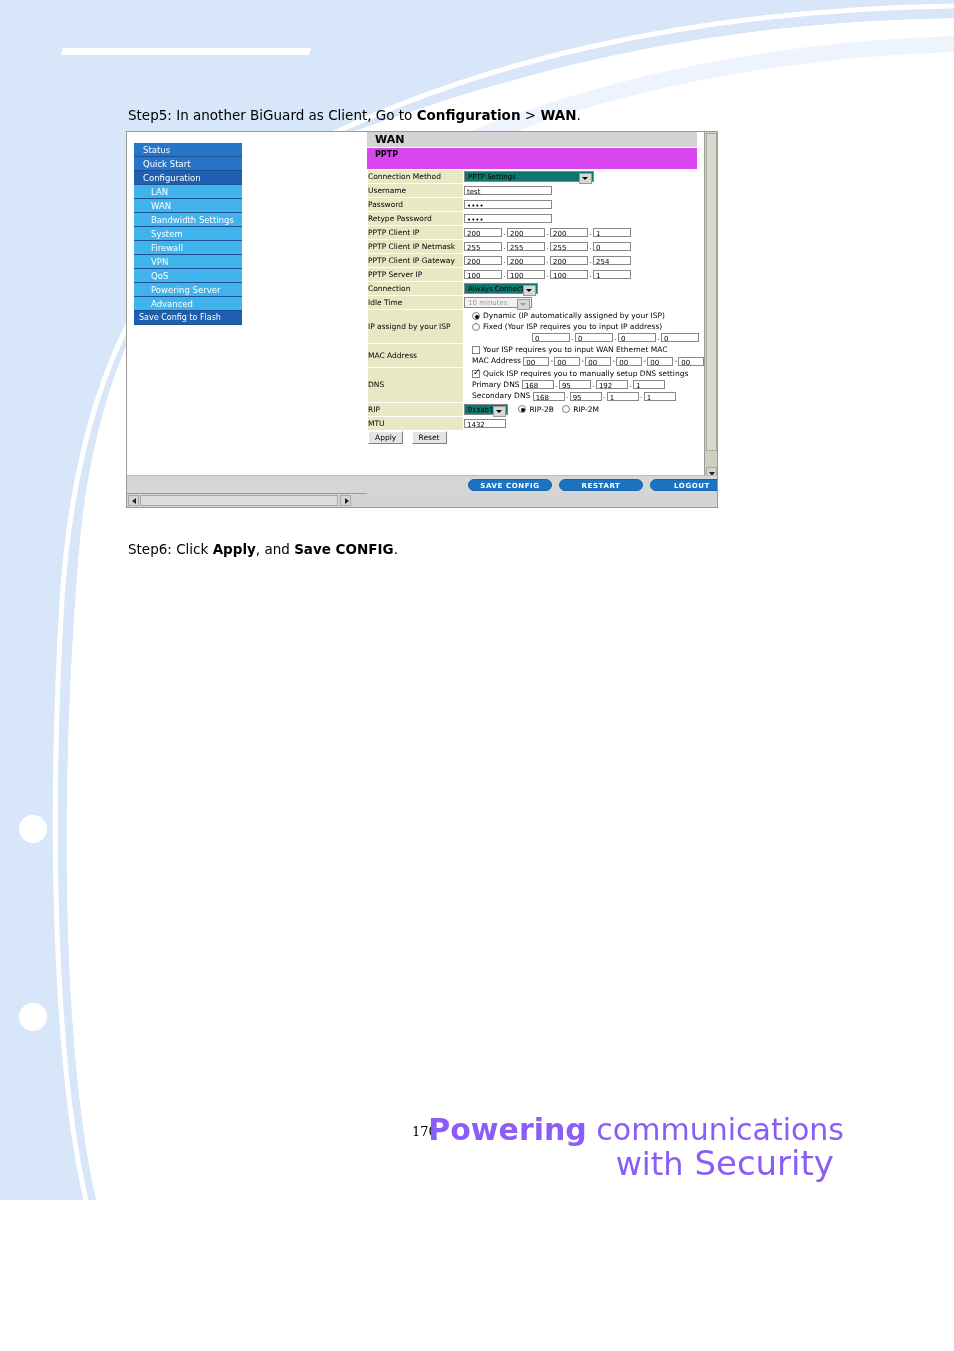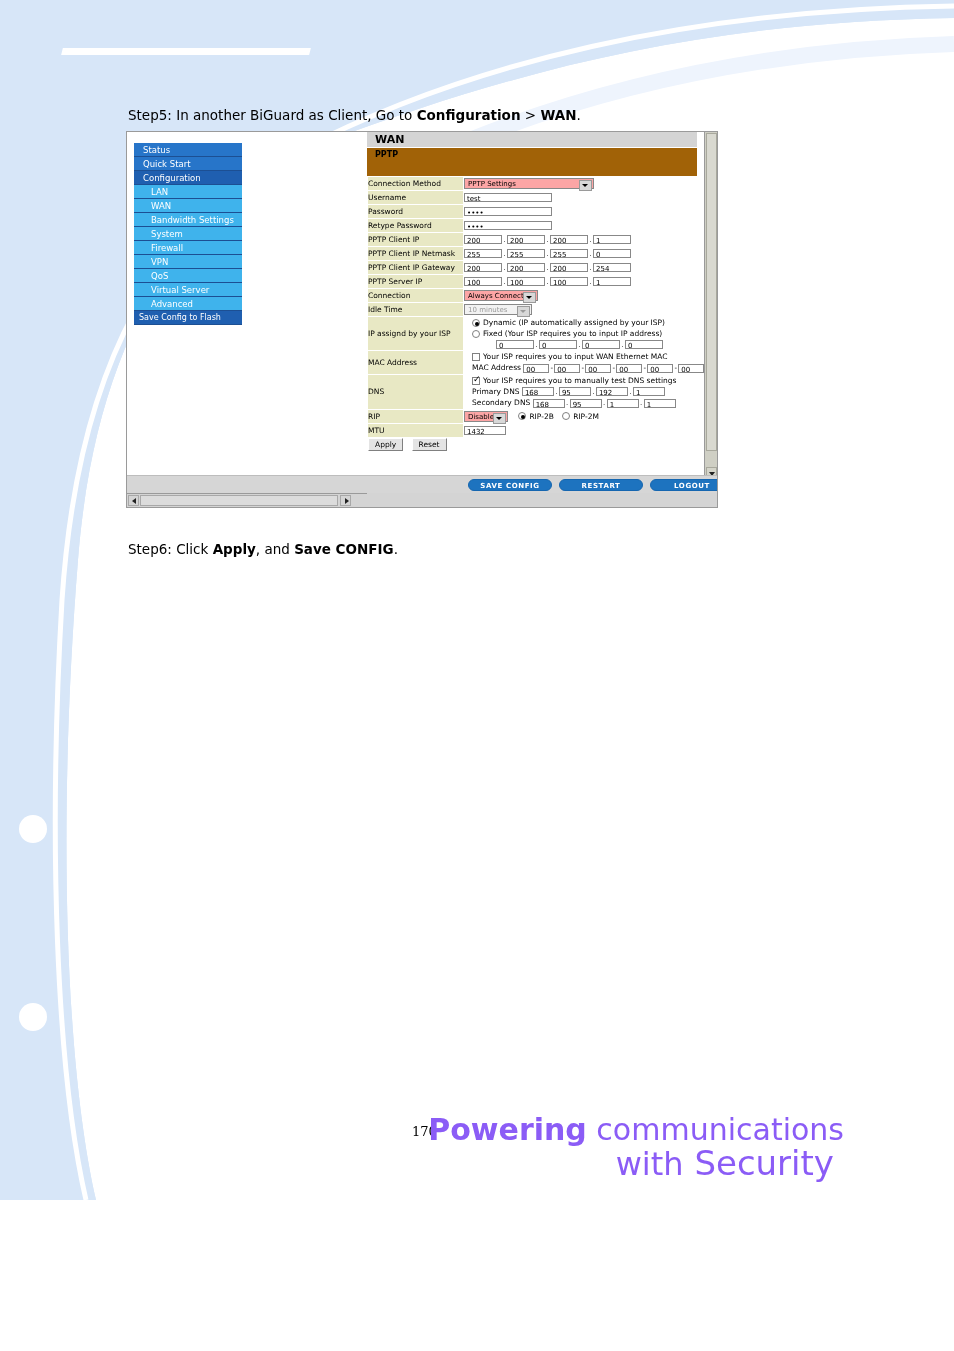--- a/index.html
+++ b/index.html
@@ -71,21 +71,21 @@
   .panel {
     position:absolute; left:240px; top:0px; width:330px; height:347px;
     background:#ffffff;
   }
   .panel-title {
     height:16px; line-height:16px; background:#d4d4d4;
     font-size:11px; font-weight:bold; color:#000; padding-left:8px;
     border-bottom:1px solid #ffffff;
   }
   .panel-sub {
-    height:28px; line-height:13px; background:#a16207;
+    height:21px; line-height:13px; background:#d946ef;
     font-size:8px; font-weight:bold; color:#000; padding-left:8px;
   }
   table.form {
     border-collapse:collapse; width:330px; table-layout:fixed;
     background:#ffffff;
   }
   table.form td {
     border:1px solid #ffffff;
     font-size:7.5px; color:#000; padding:0;
     vertical-align:middle;
@@ -107,57 +107,57 @@
   }
   .w-text { width:88px; }
   .w-oct  { width:38px; }
   .w-mac  { width:26px; }
   .w-dns  { width:32px; }
   .w-mtu  { width:42px; }
   .dot { display:inline-block; width:5px; text-align:center; font-size:7px; color:#000; }
   .dash { display:inline-block; width:5px; text-align:center; font-size:7px; color:#000; }
 
   .sel {
-    display:inline-block; border:1px solid #888; background:#fca5a5;
+    display:inline-block; border:1px solid #888; background:#0f766e;
     height:11px; line-height:11px; font-size:7px; color:#000;
     padding:0 14px 0 3px; vertical-align:middle; position:relative;
     font-family:"DejaVu Sans", sans-serif; white-space:nowrap;
   }
   .sel::after {
     content:""; position:absolute; right:1px; top:1px;
     width:11px; height:9px; background:#d8d8d8; border:1px solid #9a9a9a;
   }
   .sel::before {
     content:""; position:absolute; right:5px; top:5px; z-index:2;
     border-left:3px solid transparent; border-right:3px solid transparent;
     border-top:3px solid #000;
   }
   .sel.disabled { color:#9b9b9b; background:#f2f2f2; }
   .sel.disabled::before { border-top-color:#9b9b9b; }
   .w-sel1 { width:130px; }
   .w-sel2 { width:74px; }
   .w-sel3 { width:68px; }
-  .w-sel4 { width:44px; }
+  .w-sel4 { width:44px;font-family:Liberation Mono, monospace; }
 
   .radio, .chk {
     display:inline-block; width:8px; height:8px; vertical-align:middle;
     margin-right:3px; position:relative; background:#fff;
     border:1px solid #808080;
   }
   .radio { border-radius:50%; }
   .radio.on::after {
     content:""; position:absolute; left:2px; top:2px;
     width:4px; height:4px; border-radius:50%; background:#000;
   }
   .chk.on::after {
     content:"\2713"; position:absolute; left:0px; top:-4px;
     font-size:9px; color:#000; line-height:10px;
   }
   .opt-row { padding:1px 0 1px 8px; font-size:7.5px; white-space:nowrap; }
-  .ip-row  { padding:1px 0 1px 32px; white-space:nowrap; }
+  .ip-row  { padding:1px 0 1px 32px; white-space:nowrap;margin-left:36px; }
   .mac-row { padding:1px 0 1px 8px; white-space:nowrap; font-size:7.5px; }
   .dns-row { padding:1px 0 1px 8px; white-space:nowrap; font-size:7.5px; }
 
   .btn3d {
     display:inline-block; border:1px solid #808080; background:#e4e4e4;
     border-top-color:#ffffff; border-left-color:#ffffff;
     font-size:7.5px; color:#000; padding:1px 6px; margin-right:6px;
     font-family:"DejaVu Sans", sans-serif;
   }
   .btnbar { background:#ffffff; padding:5px 0 5px 8px; }
@@ -272,21 +272,21 @@
           <div class="nav-item top"><span>Status</span></div>
           <div class="nav-item top"><span>Quick Start</span></div>
           <div class="nav-item current"><span>Configuration</span></div>
           <div class="nav-item sub"><span>LAN</span></div>
           <div class="nav-item sub"><span>WAN</span></div>
           <div class="nav-item sub"><span>Bandwidth Settings</span></div>
           <div class="nav-item sub"><span>System</span></div>
           <div class="nav-item sub"><span>Firewall</span></div>
           <div class="nav-item sub"><span>VPN</span></div>
           <div class="nav-item sub"><span>QoS</span></div>
-          <div class="nav-item sub"><span>Virtual Server</span></div>
+          <div class="nav-item sub"><span>Powering Server</span></div>
           <div class="nav-item sub"><span>Advanced</span></div>
           <div class="nav-item foot"><span>Save Config to Flash</span></div>
         </div>
   </div>
 
   <div class="panel">
     <div class="panel-title">WAN</div>
     <div class="panel-sub">PPTP</div>
 
     <table class="form">
@@ -385,21 +385,21 @@
             <span>MAC Address</span>
             <span id="mac-bytes"><span class="inp w-mac">00</span><span class="dash">-</span><span class="inp w-mac">00</span><span class="dash">-</span><span class="inp w-mac">00</span><span class="dash">-</span><span class="inp w-mac">00</span><span class="dash">-</span><span class="inp w-mac">00</span><span class="dash">-</span><span class="inp w-mac">00</span></span>
           </div>
         </td>
       </tr>
 
       <tr>
         <td class="lbl tall">DNS</td>
         <td class="val tall">
           <div class="dns-row">
-            <span class="chk on"></span><span>Your ISP requires you to manually test DNS settings</span>
+            <span class="chk on"></span><span>Quick ISP requires you to manually setup DNS settings</span>
           </div>
           <div class="dns-row">
             <span>Primary DNS</span>
             <span id="oct-dns1"><span class="inp w-dns">168</span><span class="dot">.</span><span class="inp w-dns">95</span><span class="dot">.</span><span class="inp w-dns">192</span><span class="dot">.</span><span class="inp w-dns">1</span></span>
           </div>
           <div class="dns-row">
             <span>Secondary DNS</span>
             <span id="oct-dns2"><span class="inp w-dns">168</span><span class="dot">.</span><span class="inp w-dns">95</span><span class="dot">.</span><span class="inp w-dns">1</span><span class="dot">.</span><span class="inp w-dns">1</span></span>
           </div>
         </td>

